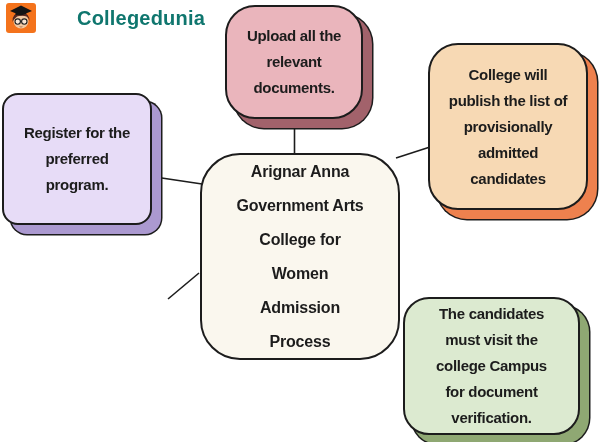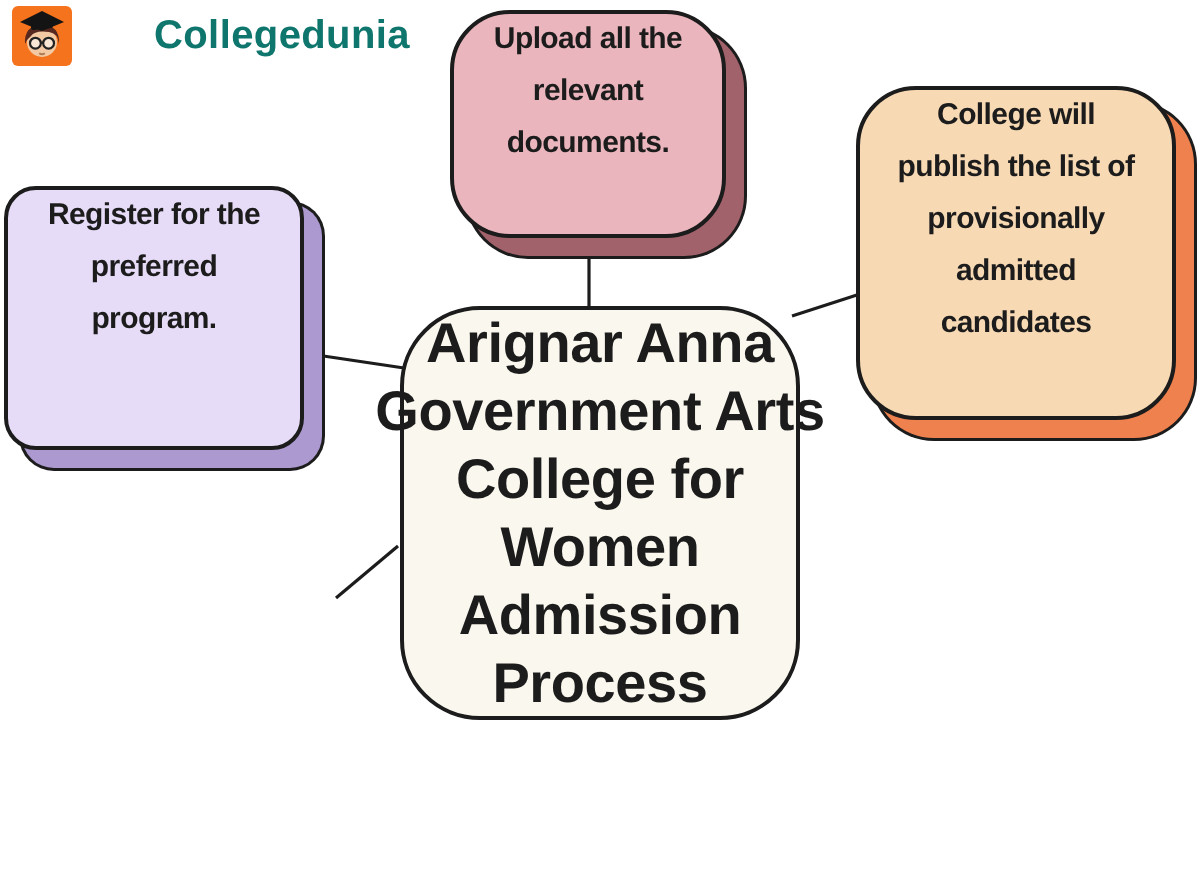--- a/index.html
+++ b/index.html
@@ -31,40 +31,40 @@
   .connectors {
     position: absolute; left: 0; top: 0; z-index: 1;
   }
   .connectors line { stroke: var(--line, #1c1c1c); stroke-width: 1.6; }
 
   
   .node {
     position: absolute;
     box-sizing: border-box;
     border: 2px solid #1c1c1c;
-    display: flex; align-items: flex-start; justify-content: center;
+    display: flex; align-items: center; justify-content: center;
     text-align: center;
     font-weight: 700;
     z-index: 2;
   }
   .node-text {
     white-space: pre;
     width: max-content;
   }
   .step {
     background: var(--bg, #eee);
     box-shadow: 9px 9px 0 0 var(--shadow, #999), 9px 9px 0 1.5px #1c1c1c;
     font-size: 15px;
     line-height: 26px;
     letter-spacing: -0.3px;
     border-radius: 28px;
   }
   .center-node {
     background: var(--bg, #faf7ee);
-    font-size: 28px;
+    font-size: 16px;
     line-height: 34px;
     letter-spacing: -0.2px;
     border-radius: 40px;
   }
 
   
   .pos-upload   { left: 225px; top: 5px;   width: 138px; height: 114px; border-radius: 30px; }
   .pos-publish  { left: 428px; top: 43px;  width: 160px; height: 167px; border-radius: 30px; }
   .pos-register { left: 2px;   top: 93px;  width: 150px; height: 132px; border-radius: 16px; }
   .pos-visit    { left: 8px;   top: 296px; width: 159px; height: 130px; border-radius: 26px; }
@@ -125,14 +125,21 @@
   </div>
 
   <div class="node step pos-publish" style="--bg: #f7d9b4; --shadow: #ee814e;">
     <div class="node-text">College will
 publish the list of
 provisionally
 admitted
 candidates</div>
   </div>
 
+  <div class="node step pos-campus" style="--bg: #dcead0; --shadow: #8fa873;">
+    <div class="node-text">The candidates
+must visit the
+college Campus
+for document
+verification.</div>
+  </div>
 
 </div>
 
 </body></html>

